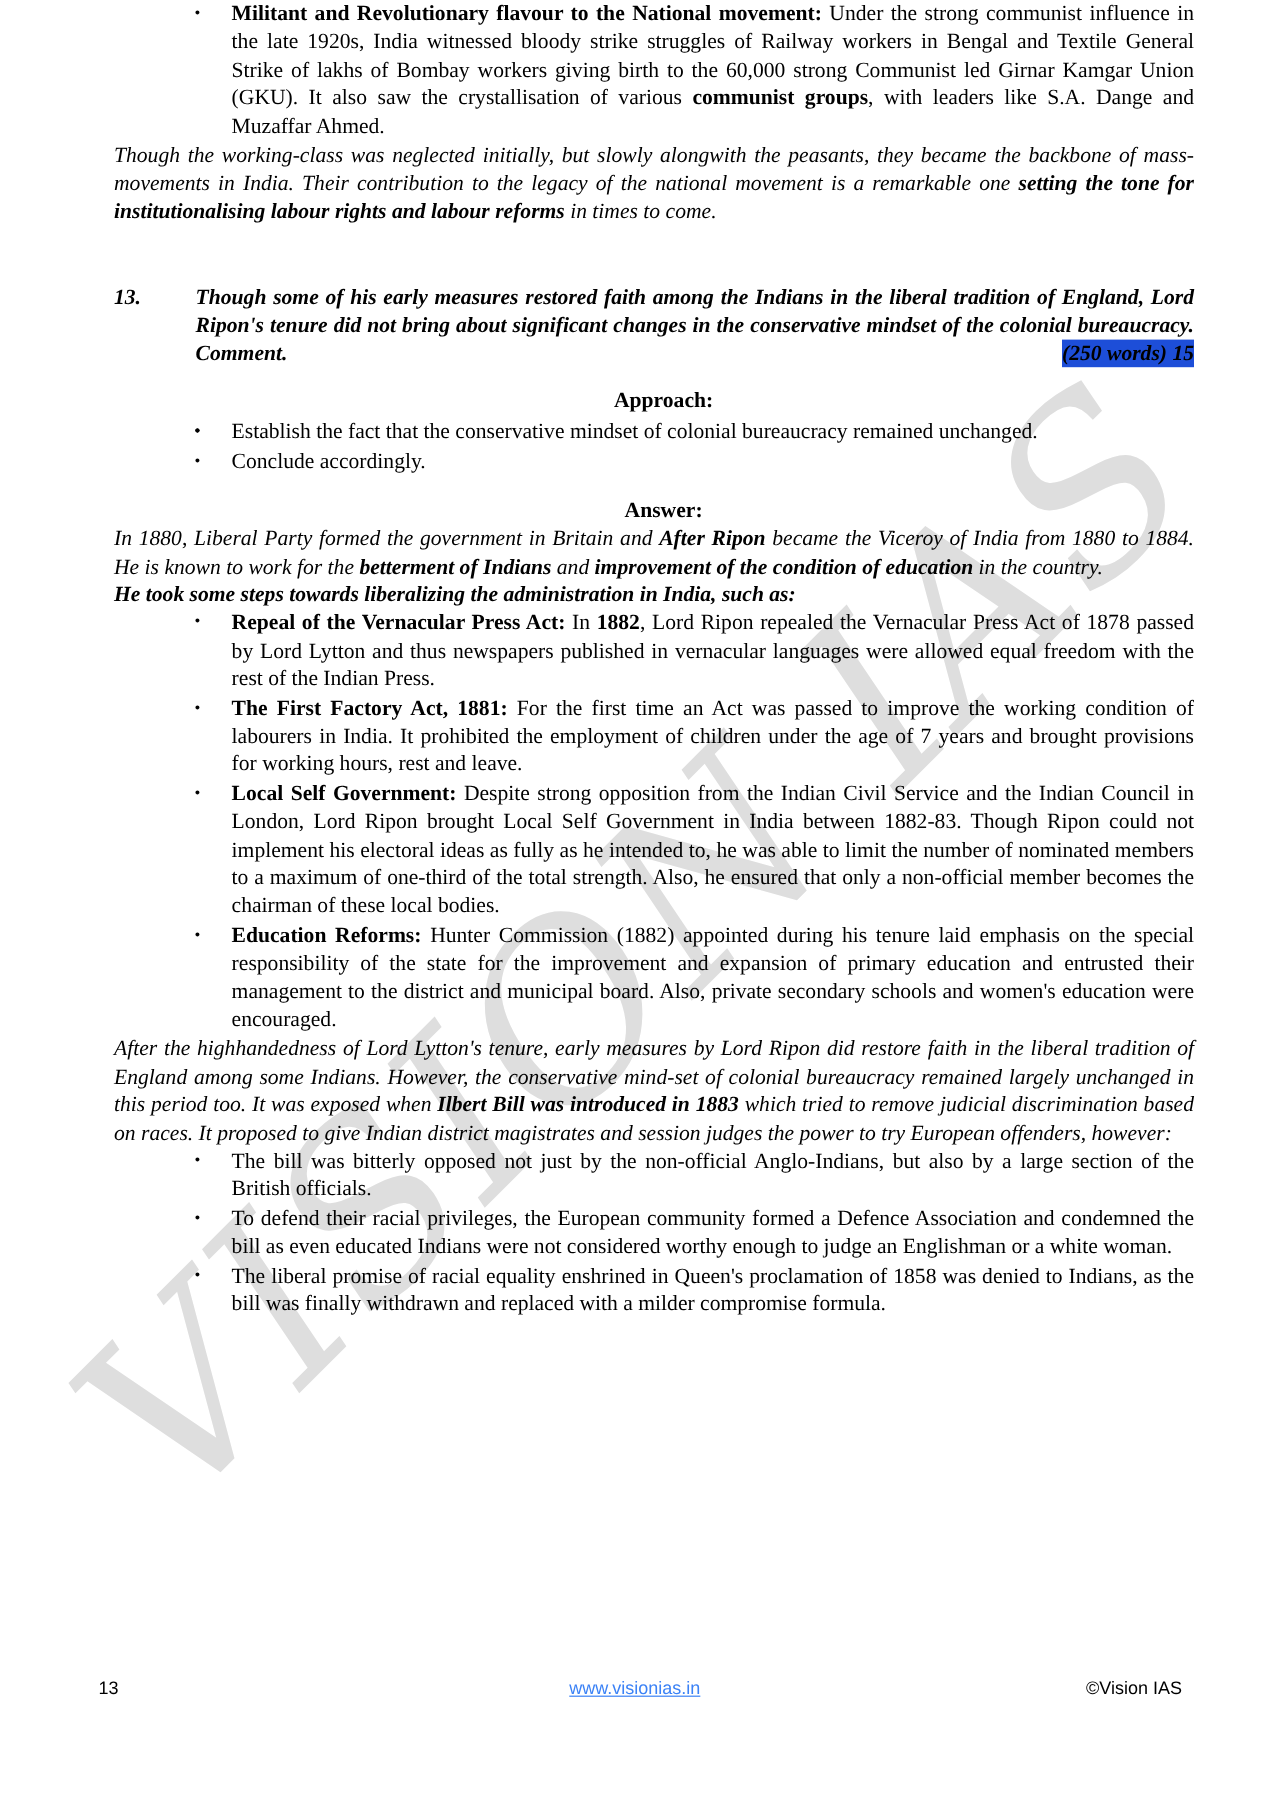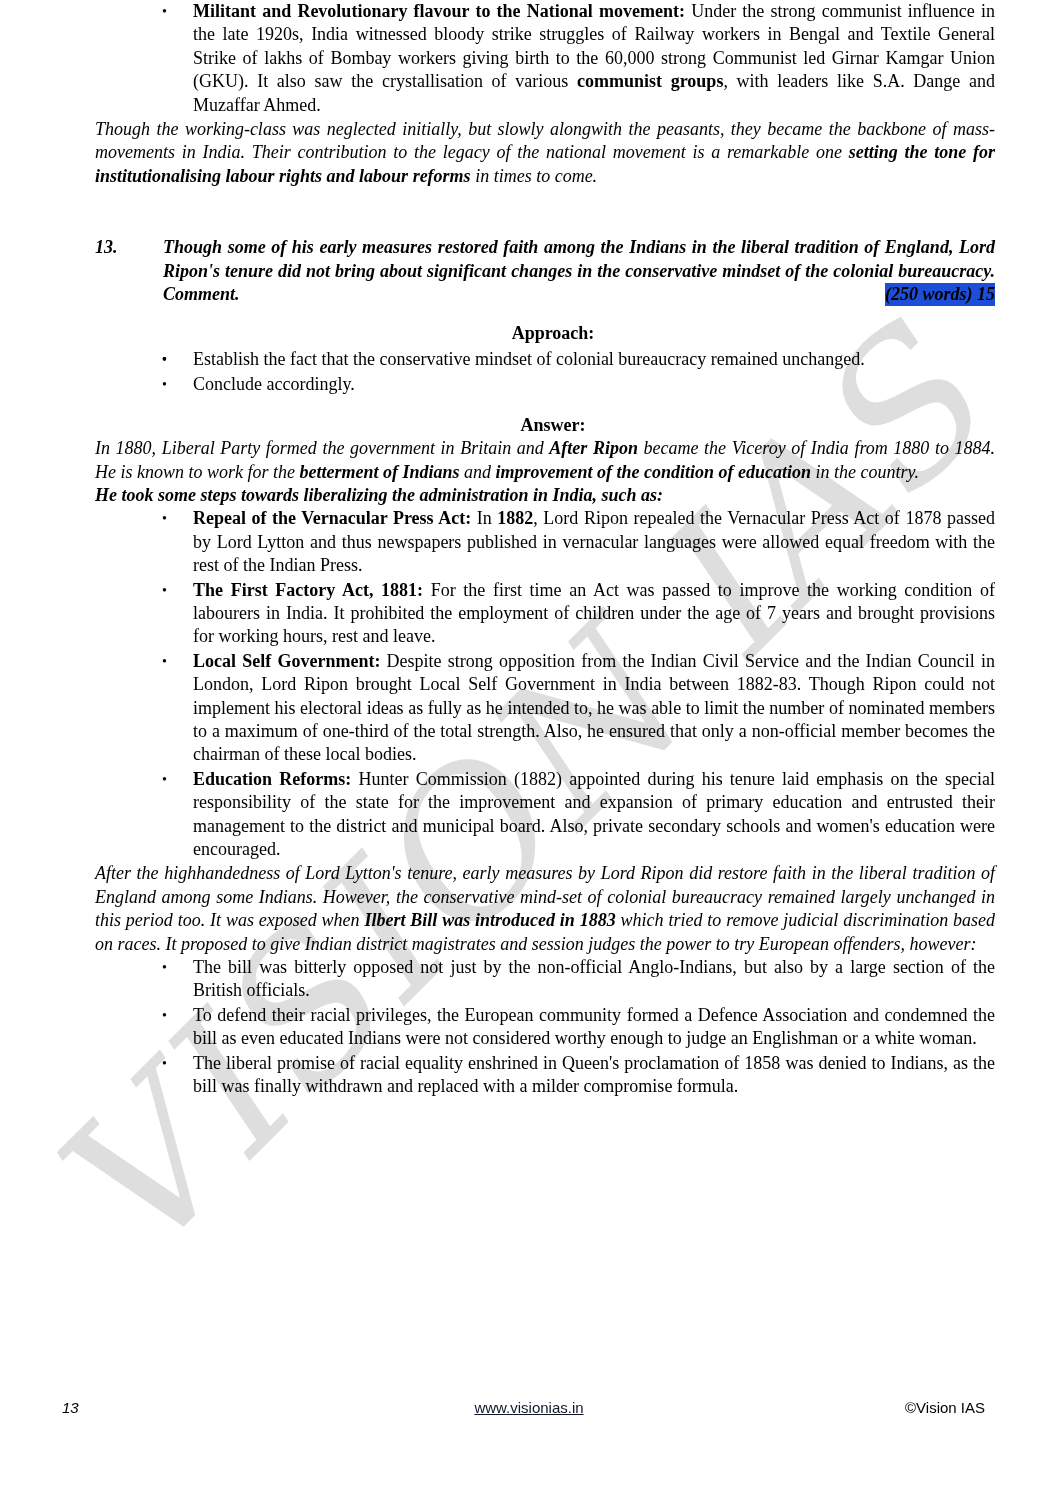--- a/index.html
+++ b/index.html
@@ -76,24 +76,24 @@
   .m-steps{ margin-top:17px; }
   .m-ilb  { margin-top:12px; }
   .m-ilist{ margin-top:10px; }
   ul.approach li { margin-bottom:2px; text-align:left; }
   .footer {
     position:absolute; left:0; top:1399px; width:100%;
     z-index:1;
     font-family:"Liberation Sans","DejaVu Sans",sans-serif;
     font-size:15px;
   }
-  .pagenum { position:absolute; left:62px; top:0;font-style:italic; }
+  .pagenum { position:absolute; left:82px; top:0; }
   .footlink {
     position:absolute; left:50%; transform:translateX(-50%); top:0;
-    color:#0f172a; text-decoration:underline; cursor:pointer;
+    color:#3b82f6; text-decoration:underline; cursor:pointer;
   }
   .copyright { position:absolute; right:73px; top:0; }
 </style>
 </head>
 <body>
 
 <div class="page">
 
   <div class="watermark">VISION IAS</div>
 

